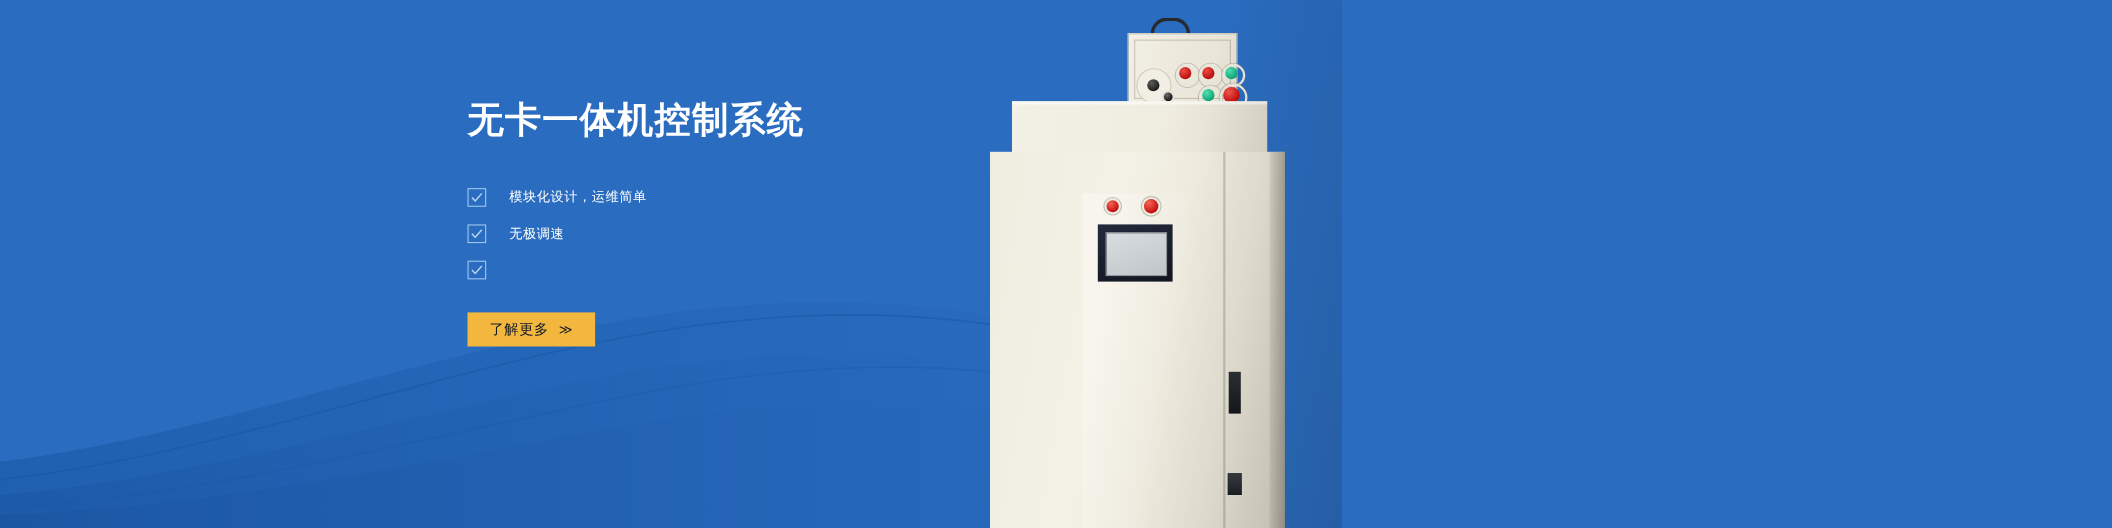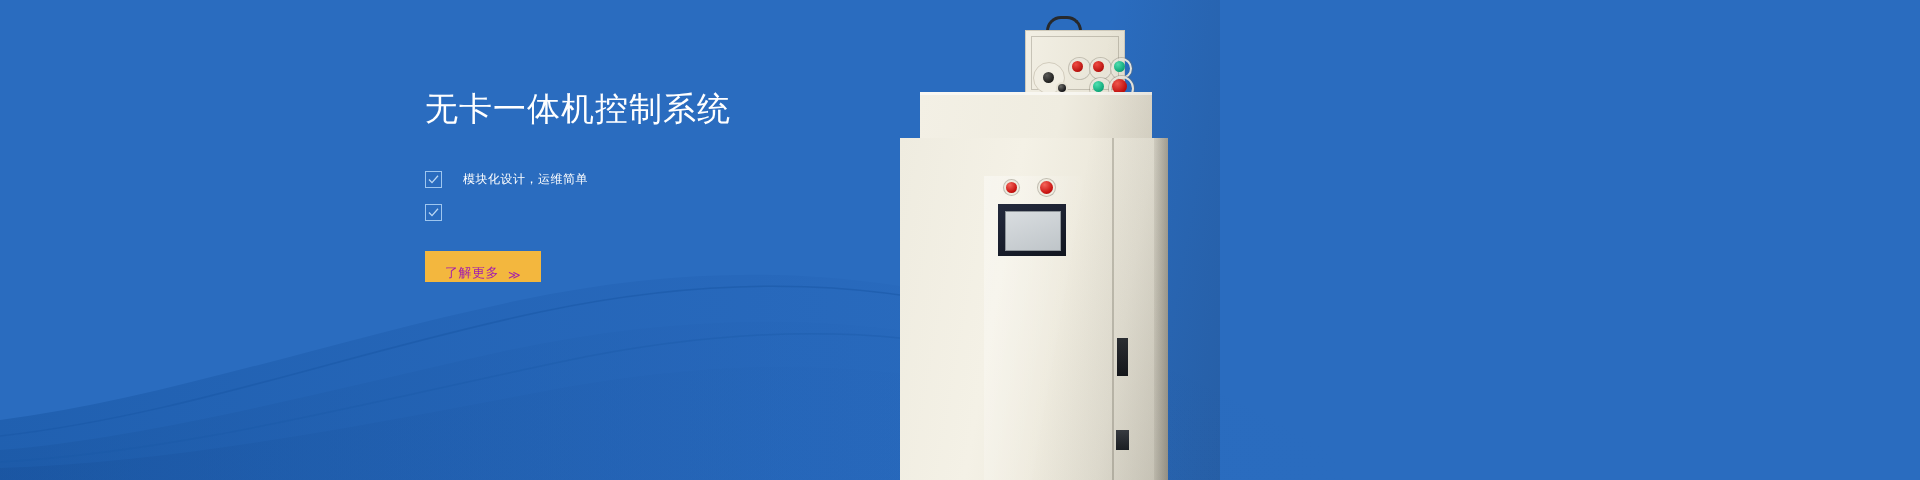--- a/index.html
+++ b/index.html
@@ -12,44 +12,44 @@
     position:relative;width:1920px;height:480px;overflow:hidden;
     background:#2a6cbf;
   }
   
   .waves{position:absolute;left:0;top:0;width:1920px;height:480px;pointer-events:none;}
   
   .copy{
     position:absolute;left:425px;top:88px;width:520px;
   }
   .headline{
-    font-size:33px;font-weight:normal;color:#ffffff;
+    font-size:33px;font-weight:bold;color:#ffffff;
     letter-spacing:1px;line-height:1.25;margin:0 0 34px 0;
     white-space:nowrap;
   }
   .feature-list{list-style:none;margin:0;padding:0;}
   .feature-item{
     display:flex;align-items:center;height:33px;margin-bottom:0;
   }
   .feature-item + .feature-item{margin-top:0;}
   .check-box{
     width:17px;height:17px;flex:0 0 17px;
     border:1px solid #9ec6ef;
     margin-right:21px;
     position:relative;
     box-sizing:border-box;
   }
   .check-box svg{position:absolute;left:1px;top:1px;}
   .feature-text{
     font-size:12px;color:#ffffff;white-space:nowrap;letter-spacing:.5px;
   }
   .cta{
-    display:inline-flex;align-items:flex-end;justify-content:center;
+    display:inline-flex;align-items:center;justify-content:center;
     margin-top:22px;
-    background:#f3b73e;color:#a21caf;
+    background:#f3b73e;color:#0f172a;
     border:0;outline:0;cursor:pointer;
     height:31px;padding:0 20px;min-width:116px;
     font-size:13px;font-family:inherit;letter-spacing:.5px;
   }
   .cta .cta-label{white-space:nowrap;}
   .cta .cta-arrow{margin-left:9px;font-size:12px;opacity:.95;}
 
   
   .photo{
     position:absolute;left:880px;top:0;width:340px;height:480px;
@@ -186,20 +186,28 @@
 
       <li class="feature-item">
         <span class="check-box">
           <svg width="13" height="13" viewBox="0 0 13 13">
             <path d="M2 6.5 L5 9.6 L11 2.8" fill="none" stroke="#bcd8f4" stroke-width="1.3"></path>
           </svg>
         </span>
         <span class="feature-text">模块化设计，运维简单</span>
       </li>
 
+      <li class="feature-item">
+        <span class="check-box">
+          <svg width="13" height="13" viewBox="0 0 13 13">
+            <path d="M2 6.5 L5 9.6 L11 2.8" fill="none" stroke="#bcd8f4" stroke-width="1.3"></path>
+          </svg>
+        </span>
+        <span class="feature-text">无极调速</span>
+      </li>
 
       <li class="feature-item">
         <span class="check-box">
           <svg width="13" height="13" viewBox="0 0 13 13">
             <path d="M2 6.5 L5 9.6 L11 2.8" fill="none" stroke="#bcd8f4" stroke-width="1.3"></path>
           </svg>
         </span>
       </li>
 
     </ul>

